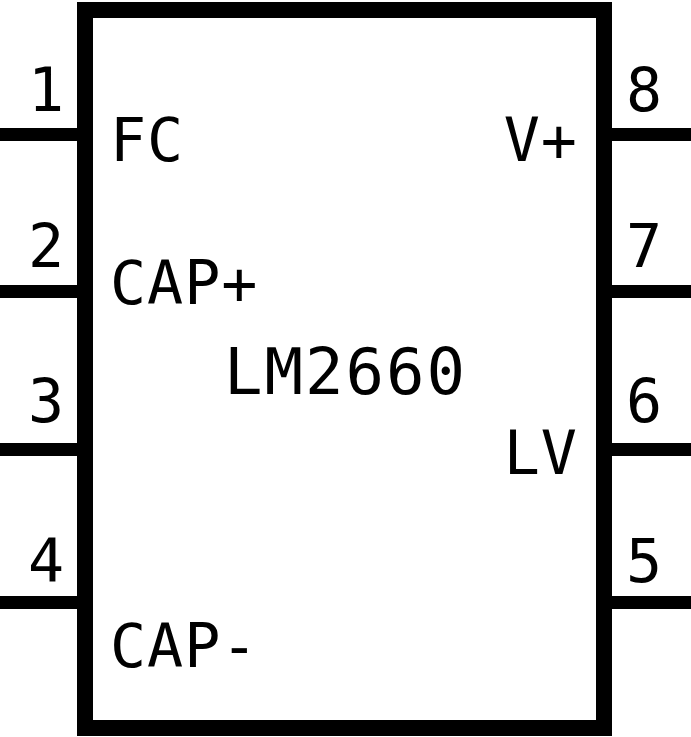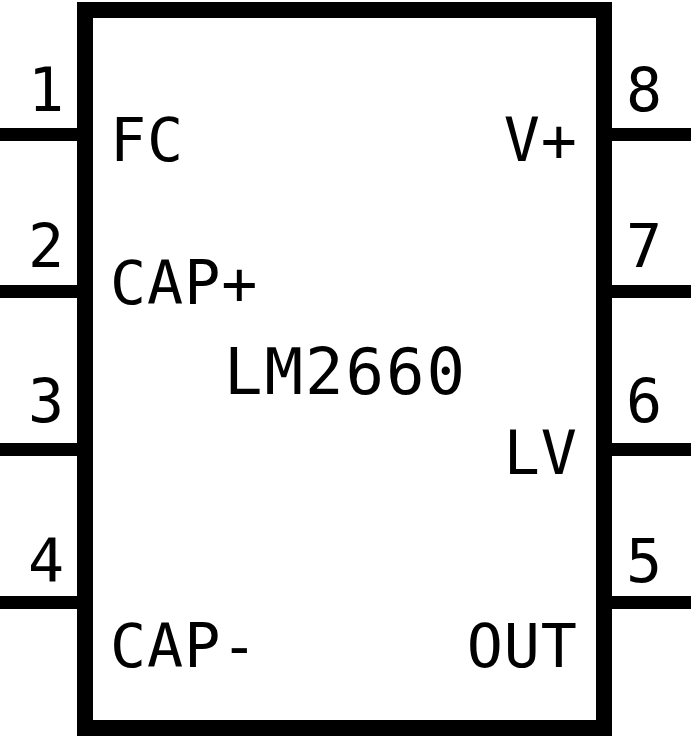--- a/index.html
+++ b/index.html
@@ -107,15 +107,14 @@
   <div class="pin-num right row2">7</div>
   <div class="pin-num right row3">6</div>
   <div class="pin-num right row4">5</div>
 
   <div class="pin-label left lrow1">FC</div>
   <div class="pin-label left lrow2">CAP+</div>
   <div class="pin-label left lrow4">CAP-</div>
 
   <div class="pin-label right lrow1">V+</div>
   <div class="pin-label right lrow3">LV</div>
-  <div class="pin-label right lrow4">OUT</div>
 
 </div>
 
 </body></html>

